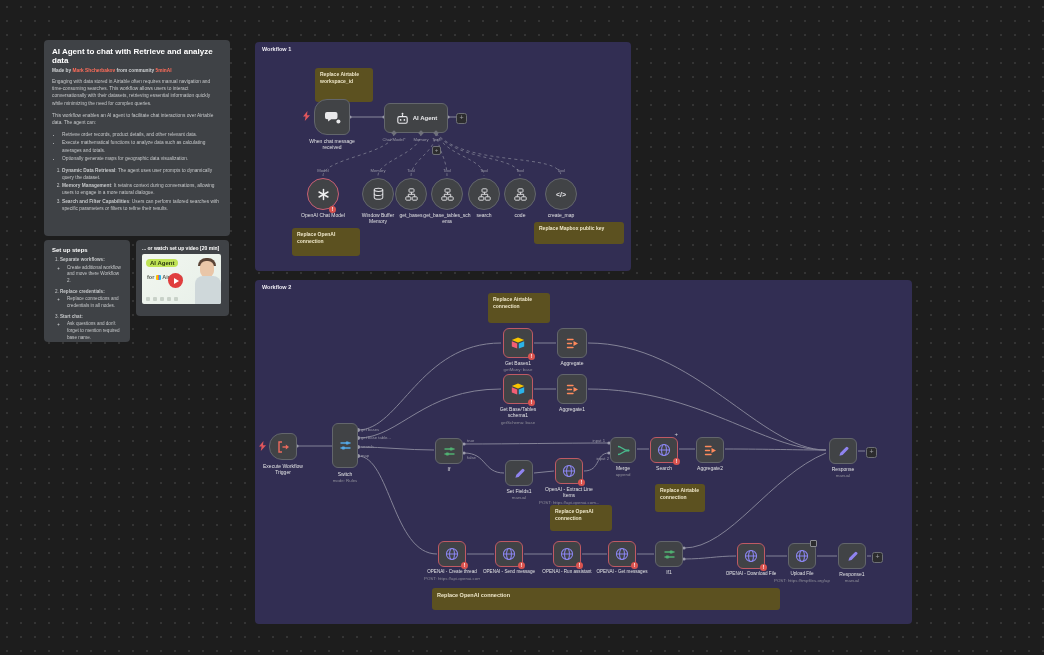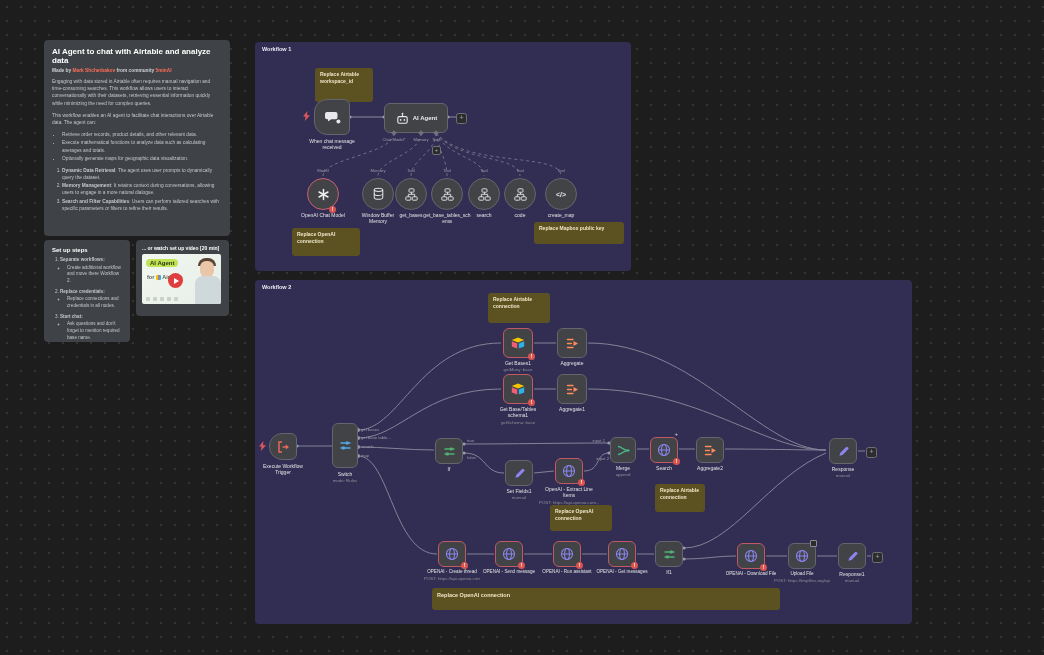--- a/index.html
+++ b/index.html
@@ -57,21 +57,21 @@
   .shoulders{position:absolute;right:0px;top:18px;width:26px;height:28px;background:#cfd8da;border-radius:8px 8px 0 0;}
   .iconrow{position:absolute;left:4px;bottom:3px;display:flex;gap:3px;}
   .iconrow span{width:4px;height:4px;background:#c9d2c9;border-radius:1px;display:block;}
 </style>
 </head>
 <body>
 
 <div class="canvas">
 
   <div class="gray-sticky" style="left:44px;top:40px;width:186px;height:196px;">
-    <div class="d-title">AI Agent to chat with Airtable and analyze data</div>
+    <div class="d-title">AI Agent to chat with Retrieve and analyze data</div>
     <div class="byline">
       <span>Made by</span>
       <span class="lnk">Mark Shcherbakov</span>
       <span>from community</span>
       <span class="lnk">5minAI</span>
     </div>
     <div class="d-body">
       <p>Engaging with data stored in Airtable often requires manual navigation and time-consuming searches. This workflow allows users to interact conversationally with their datasets, retrieving essential information quickly while minimizing the need for complex queries.</p>
       <p>This workflow enables an AI agent to facilitate chat interactions over Airtable data. The agent can:</p>
       <ul>

